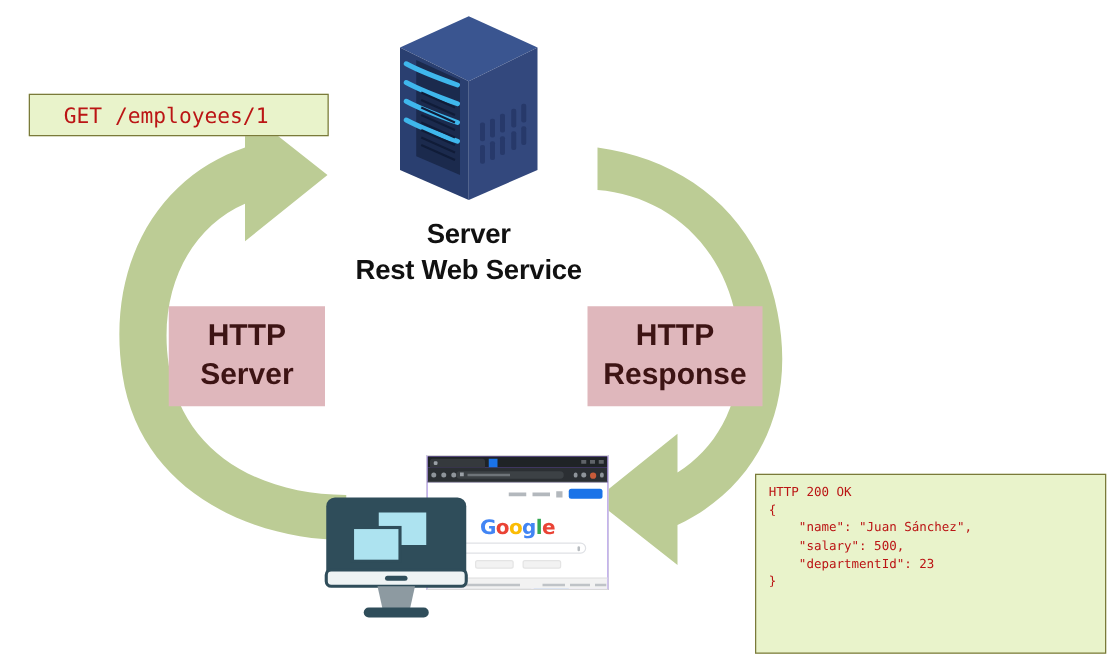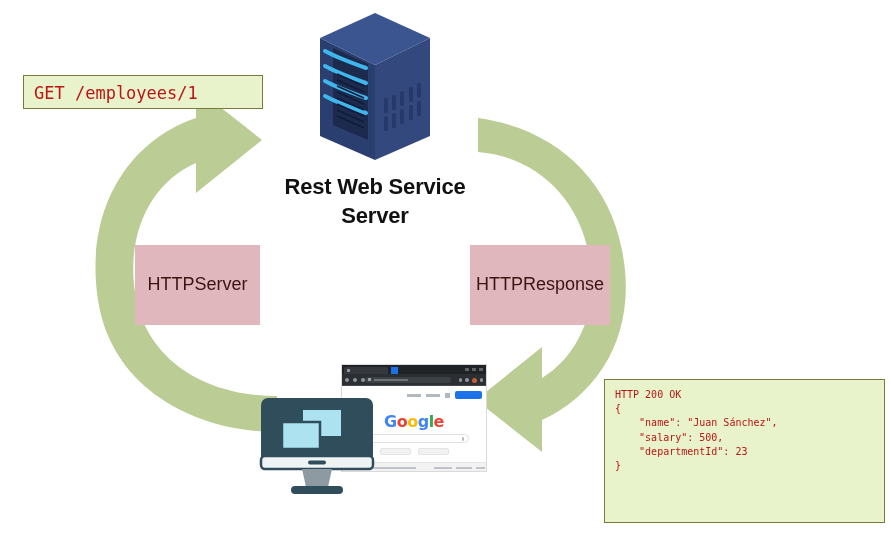--- a/index.html
+++ b/index.html
@@ -47,26 +47,26 @@
     color: #111111;
     line-height: 1.32;
     letter-spacing: -0.2px;
   }
 
   
   .pink-box {
     position: absolute;
     background: #dfb7bc;
     color: #3d1414;
-    font-size: 18px;
-    font-weight: normal;
+    font-size: 24px;
+    font-weight: bold;
     text-align: center;
     line-height: 1.28;
     display: flex;
-    flex-direction: row;
+    flex-direction: column;
     align-items: center;
     justify-content: center;
   }
   #http-request-box {
     left: 135px;
     top: 245px;
     width: 125px;
     height: 80px;
   }
   #http-response-box {
@@ -86,21 +86,21 @@
     font-size: 10px;
     line-height: 1.42;
     white-space: pre;
     box-sizing: border-box;
   }
   #request-code-box {
     left: 23px;
     top: 75px;
     width: 240px;
     height: 34px;
-    padding: 5px 10px;
+    padding: 5px 27px;
     font-size: 17px;
   }
   #response-code-box {
     left: 604px;
     top: 379px;
     width: 281px;
     height: 144px;
     padding: 8px 10px;
   }
 
@@ -418,22 +418,22 @@
       <rect x="92" y="87" width="4" height="15" rx="1.6"></rect>
       <rect x="100" y="83" width="4" height="15" rx="1.6"></rect>
       <rect x="109" y="97" width="4" height="15" rx="1.6"></rect>
       <rect x="117" y="93" width="4" height="15" rx="1.6"></rect>
       <rect x="109" y="79" width="4" height="15" rx="1.6"></rect>
       <rect x="117" y="75" width="4" height="15" rx="1.6"></rect>
     </g>
   </svg>
 
   <div class="server-label">
+    <div>Server</div>
     <div>Rest Web Service</div>
-    <div>Server</div>
   </div>
 
   <div class="code-box" id="request-code-box">GET /employees/1</div>
 
   <div class="pink-box" id="http-request-box">
     <span>HTTP</span>
     <span>Server</span>
   </div>
 
   <div class="pink-box" id="http-response-box">

